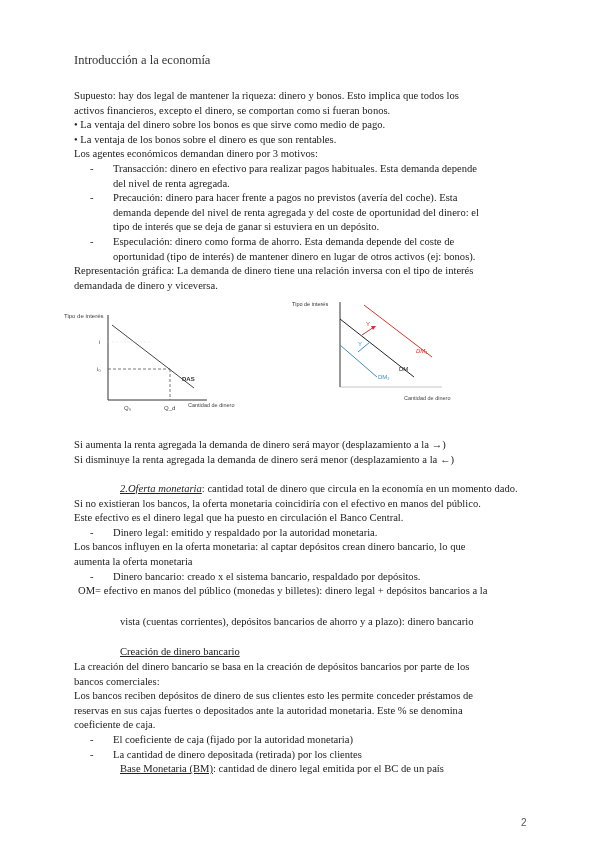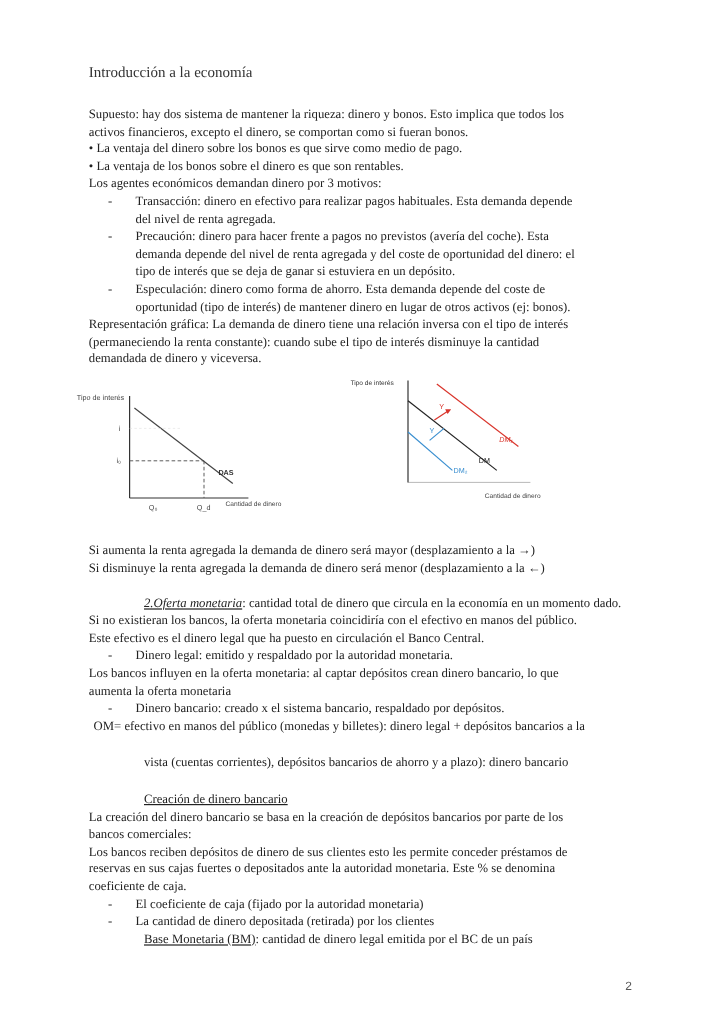--- a/index.html
+++ b/index.html
@@ -23,21 +23,21 @@
     .page-num { position: absolute; left: 521px; top: 801px; font-size: 10px; color: #555;
       font-family: "Liberation Sans", "DejaVu Sans", sans-serif; }
   </style>
 </head>
 <body>
 
 <div class="page">
   <div class="header">Introducción a la economía</div>
 
   <div class="content">
-    <p class="p">Supuesto: hay dos sistema de mantener la riqueza: dinero y bonos. Esto implica que todos los</p>
+    <p class="p">Supuesto: hay dos legal de mantener la riqueza: dinero y bonos. Esto implica que todos los</p>
     <p class="p">activos financieros, excepto el dinero, se comportan como si fueran bonos.</p>
     <p class="p">• La ventaja del dinero sobre los bonos es que sirve como medio de pago.</p>
     <p class="p">• La ventaja de los bonos sobre el dinero es que son rentables.</p>
     <p class="p">Los agentes económicos demandan dinero por 3 motivos:</p>
 
     <div class="dash-item">
       <span class="dash">-</span>
       <div>Transacción: dinero en efectivo para realizar pagos habituales. Esta demanda depende</div>
       <div>del nivel de renta agregada.</div>
     </div>
@@ -47,21 +47,20 @@
       <div>demanda depende del nivel de renta agregada y del coste de oportunidad del dinero: el</div>
       <div>tipo de interés que se deja de ganar si estuviera en un depósito.</div>
     </div>
     <div class="dash-item">
       <span class="dash">-</span>
       <div>Especulación: dinero como forma de ahorro. Esta demanda depende del coste de</div>
       <div>oportunidad (tipo de interés) de mantener dinero en lugar de otros activos (ej: bonos).</div>
     </div>
 
     <p class="p">Representación gráfica: La demanda de dinero tiene una relación inversa con el tipo de interés</p>
-    <p class="p">(permaneciendo la renta constante): cuando sube el tipo de interés disminuye la cantidad</p>
     <p class="p">demandada de dinero y viceversa.</p>
 
     <div class="charts">
 
       <svg class="chart1" viewBox="0 0 230 110" width="230" height="110">
         <line x1="46" y1="8" x2="46" y2="93" stroke="#333" stroke-width="1"></line>
         <line x1="46" y1="93" x2="145" y2="93" stroke="#333" stroke-width="1"></line>
         <line x1="50" y1="18" x2="132" y2="81" stroke="#444" stroke-width="1"></line>
         <line x1="46" y1="62" x2="108" y2="62" stroke="#555" stroke-width="0.8" stroke-dasharray="3,2"></line>
         <line x1="108" y1="62" x2="108" y2="93" stroke="#555" stroke-width="0.8" stroke-dasharray="3,2"></line>

